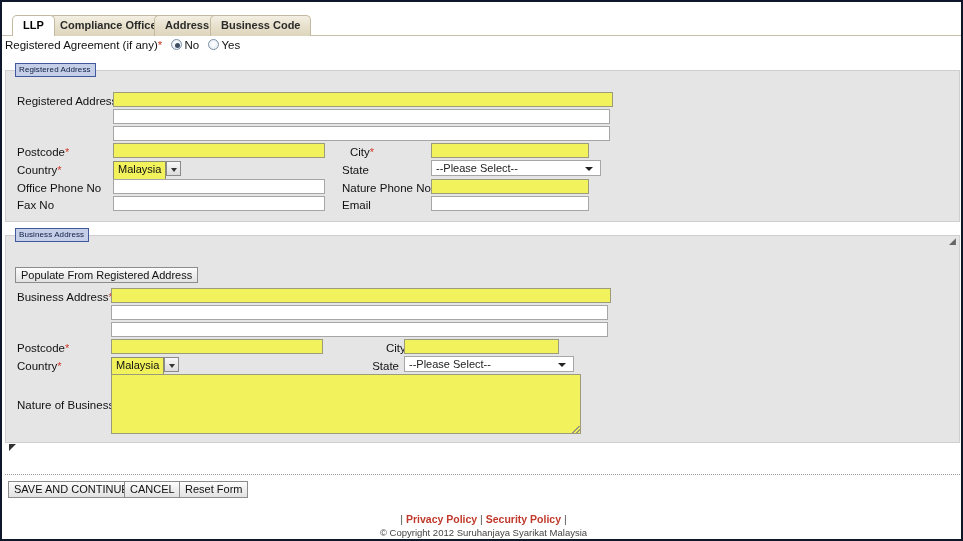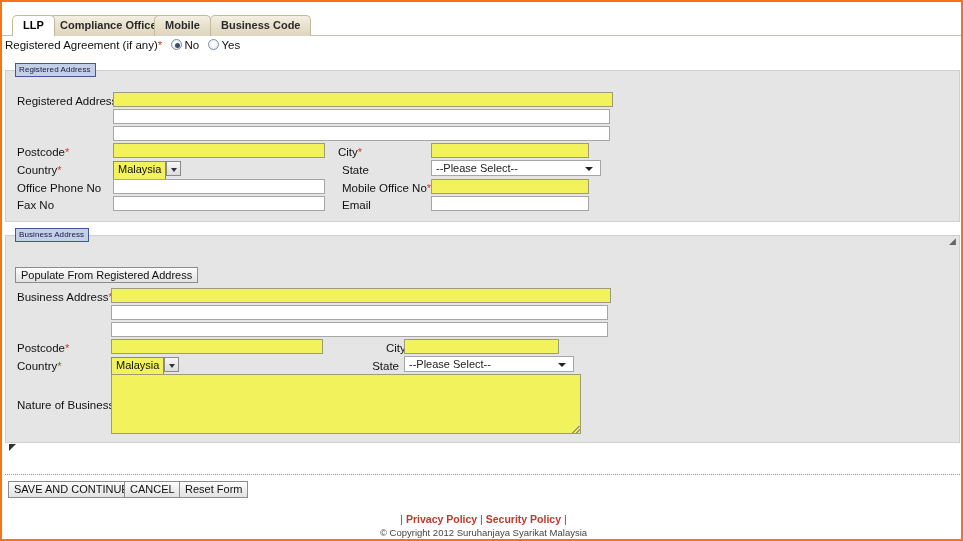--- a/index.html
+++ b/index.html
@@ -7,21 +7,21 @@
   html, body {
     margin: 0; padding: 0;
     width: 963px; height: 541px;
     background: #ffffff;
     font-family: "Liberation Sans", sans-serif;
   }
   #page {
     position: relative;
     width: 963px; height: 541px;
     background: #ffffff;
-    border: 2px solid #f97316;
+    border: 2px solid #0f172a;
     overflow: hidden;
   }
 
   
   .tabbar {
     position: absolute;
     left: 0; top: 13px;
     width: 963px;
     height: 21px;
   }
@@ -257,59 +257,59 @@
 </style>
 </head>
 <body>
 
 <div id="page">
 
   <div class="tabbar">
     <div class="tabbar-line"></div>
     <div class="tab active" style="left:10px;">LLP</div>
     <div class="tab" style="left:47px;">Compliance Officer</div>
-    <div class="tab" style="left:152px;">Mobile</div>
+    <div class="tab" style="left:152px;">Address</div>
     <div class="tab" style="left:208px;text-align:right;">Business Code</div>
   </div>
 
   <div class="toprow">
     <span>Registered Agreement (if any)</span><span class="req">*</span>
     <span class="radio on"></span><span>No</span>
     <span class="radio"></span><span>Yes</span>
   </div>
 
   <div class="fs" id="fs-registered">
     <div class="fs-legend">Registered Address</div>
 
     <div class="lbl" style="left:11px; top:23px;"><span>Registered Address</span><span class="req">*</span></div>
     <input class="inp y" style="left: 107px; top: 21px; width: 500px;" value="">
     <input class="inp" style="left: 107px; top: 38px; width: 497px;" value="">
     <input class="inp" style="left: 107px; top: 55px; width: 497px;" value="">
 
     <div class="lbl" style="left:11px; top:74px;"><span>Postcode</span><span class="req">*</span></div>
     <input class="inp y" style="left: 107px; top: 72px; width: 212px;" value="">
 
-    <div class="lbl" style="left:332px; top:74px;"><span>City</span><span class="req">*</span></div>
+    <div class="lbl" style="left:344px; top:74px;"><span>City</span><span class="req">*</span></div>
     <input class="inp y" style="left: 425px; top: 72px; width: 158px;" value="">
 
     <div class="lbl" style="left:11px; top:92px;"><span>Country</span><span class="req">*</span></div>
     <div class="sel-y" style="left:107px; top:90px; width:53px;">
       <span>Malaysia</span>
       <span class="arrowbox"></span>
     </div>
 
     <div class="lbl" style="left:336px; top:92px;"><span>State</span></div>
     <div class="sel-w" style="left:425px; top:89px; width:170px;">
       <span>--Please Select--</span>
     </div>
 
     <div class="lbl" style="left:11px; top:110px;"><span>Office Phone No</span></div>
     <input class="inp" style="left: 107px; top: 108px; width: 212px;" value="">
 
-    <div class="lbl" style="left:336px; top:110px;"><span>Mobile Office No</span><span class="req">*</span></div>
+    <div class="lbl" style="left:336px; top:110px;"><span>Nature Phone No</span><span class="req">*</span></div>
     <input class="inp y" style="left: 425px; top: 108px; width: 158px;" value="">
 
     <div class="lbl" style="left:11px; top:127px;"><span>Fax No</span></div>
     <input class="inp" style="left: 107px; top: 125px; width: 212px;" value="">
 
     <div class="lbl" style="left:336px; top:127px;"><span>Email</span></div>
     <input class="inp" style="left: 425px; top: 125px; width: 158px;" value="">
   </div>
 
   <div class="fs" id="fs-business">

